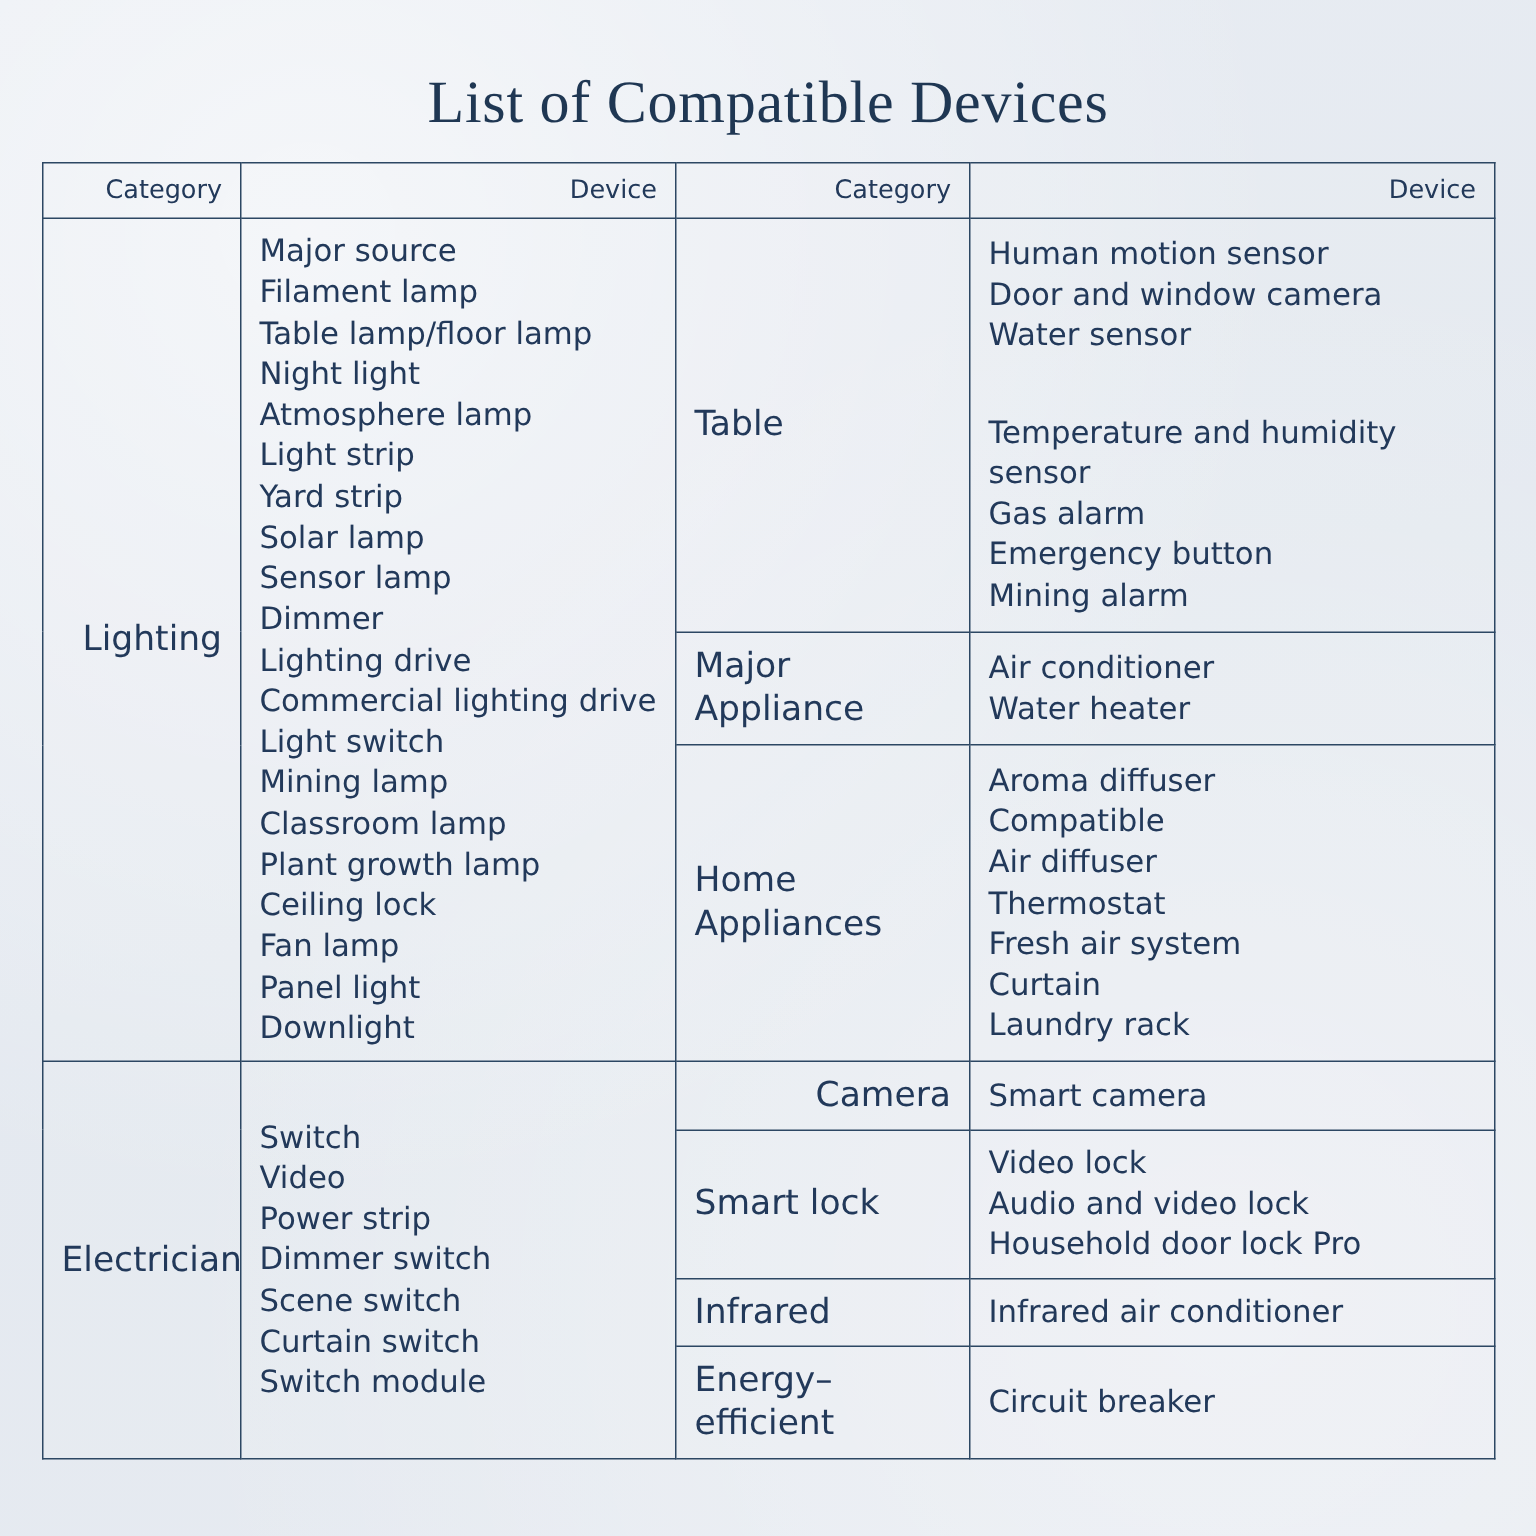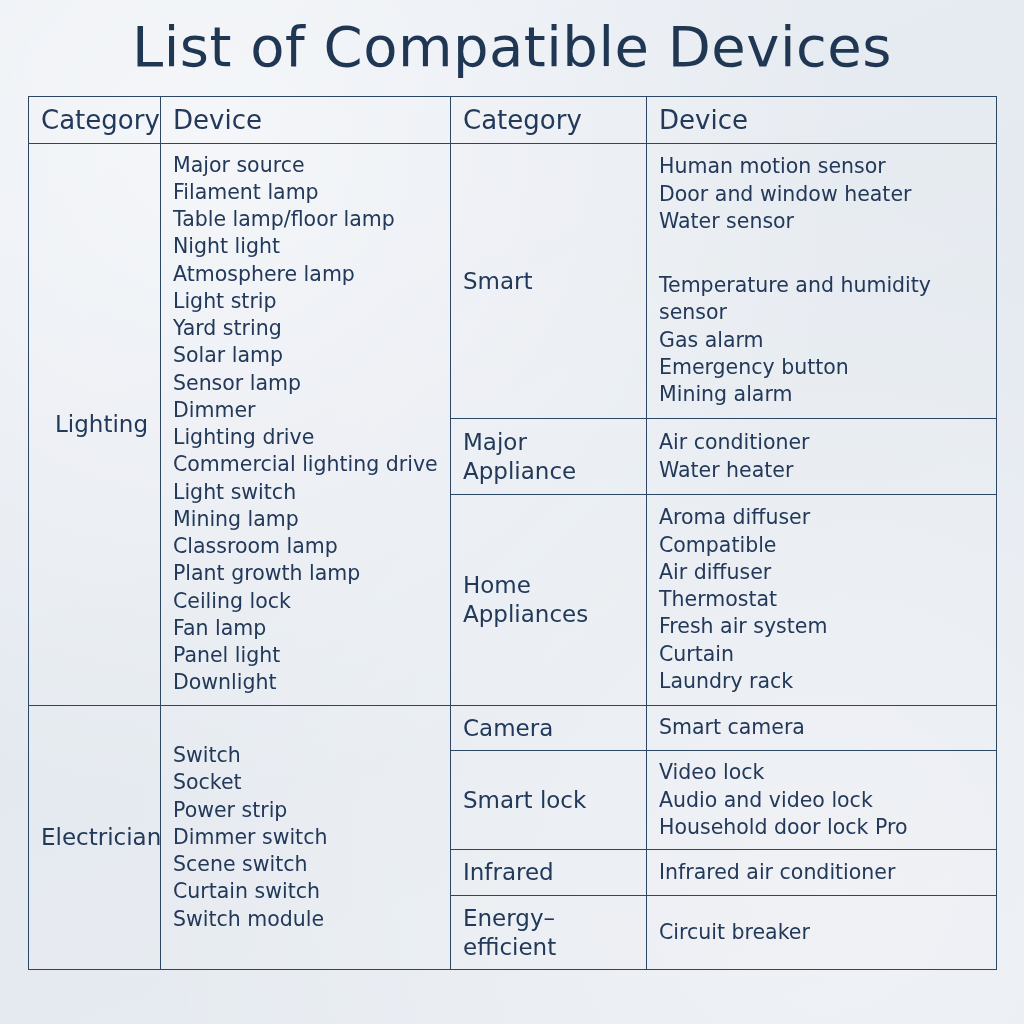--- a/index.html
+++ b/index.html
@@ -19,27 +19,28 @@
     width: 1024px;
     height: 1024px;
     box-sizing: border-box;
     background:
       radial-gradient(circle at 20% 15%, rgba(255,255,255,0.55), rgba(255,255,255,0) 55%),
       radial-gradient(circle at 80% 85%, rgba(255,255,255,0.35), rgba(255,255,255,0) 60%),
       linear-gradient(160deg, #e9edf3 0%, #e4e9f0 50%, #e7ebf1 100%);
   }
   .title {
     text-align: center;
-    font-size: 56px;
+    font-size: 40px;
     font-weight: 400;
     letter-spacing: 0.5px;
     color: #1f3753;
-    padding-top: 16px;
+    padding-top: 46px;
     padding-bottom: 18px;
     line-height: 1.1;
+    font-family: Liberation Serif, serif;
   }
   .table-wrap {
     margin: 0 28px;
   }
   table.devices {
     width: 968px;
     border-collapse: collapse;
     table-layout: fixed;
     background: rgba(255,255,255,0.06);
   }
@@ -49,36 +50,36 @@
     padding: 8px 12px;
     font-weight: 400;
     color: #22395a;
   }
   .col-cat1 { width: 132px; }
   .col-dev1 { width: 290px; }
   .col-cat2 { width: 196px; }
   .col-dev2 { width: 350px; }
 
   thead th {
-    text-align: left;
-    font-size: 26px;
+    text-align: right;
+    font-size: 17px;
     padding-top: 12px;
     padding-bottom: 12px;
     font-weight: 400;
   }
   td.cat {
     font-size: 23px;
     line-height: 1.25;
   }
   td.cat-left {
     text-align: right;
     padding-left: 10px;
   }
   td.cat-center {
-    text-align: left;
+    text-align: right;
   }
   td.cat-pad {
     text-align: left;
     padding-left: 16px;
   }
   td.devices-cell {
     font-size: 20.5px;
     line-height: 1.33;
     padding-left: 18px;
     padding-top: 10px;
@@ -119,39 +120,39 @@
 
         <tr>
           <td class="cat cat-left" rowspan="3">Lighting</td>
           <td class="devices-cell" rowspan="3">
             <div class="item">Major source</div>
             <div class="item">Filament lamp</div>
             <div class="item">Table lamp/floor lamp</div>
             <div class="item">Night light</div>
             <div class="item">Atmosphere lamp</div>
             <div class="item">Light strip</div>
-            <div class="item">Yard string</div>
+            <div class="item">Yard strip</div>
             <div class="item">Solar lamp</div>
             <div class="item">Sensor lamp</div>
             <div class="item">Dimmer</div>
             <div class="item">Lighting drive</div>
             <div class="item">Commercial lighting drive</div>
             <div class="item">Light switch</div>
             <div class="item">Mining lamp</div>
             <div class="item">Classroom lamp</div>
             <div class="item">Plant growth lamp</div>
             <div class="item">Ceiling lock</div>
             <div class="item">Fan lamp</div>
             <div class="item">Panel light</div>
             <div class="item">Downlight</div>
           </td>
-          <td class="cat cat-pad">Smart</td>
+          <td class="cat cat-pad">Table</td>
           <td class="devices-cell">
             <div class="item">Human motion sensor</div>
-            <div class="item">Door and window heater</div>
+            <div class="item">Door and window camera</div>
             <div class="item">Water sensor</div>
             <div class="item wrap">Temperature and humidity sensor</div>
             <div class="item">Gas alarm</div>
             <div class="item">Emergency button</div>
             <div class="item">Mining alarm</div>
           </td>
         </tr>
 
         <tr>
           <td class="cat cat-pad">Major Appliance</td>
@@ -171,21 +172,21 @@
             <div class="item">Fresh air system</div>
             <div class="item">Curtain</div>
             <div class="item">Laundry rack</div>
           </td>
         </tr>
 
         <tr>
           <td class="cat cat-left" rowspan="4">Electrician</td>
           <td class="devices-cell" rowspan="4">
             <div class="item">Switch</div>
-            <div class="item">Socket</div>
+            <div class="item">Video</div>
             <div class="item">Power strip</div>
             <div class="item">Dimmer switch</div>
             <div class="item">Scene switch</div>
             <div class="item">Curtain switch</div>
             <div class="item">Switch module</div>
           </td>
           <td class="cat cat-center">Camera</td>
           <td class="devices-cell">
             <div class="item">Smart camera</div>
           </td>

